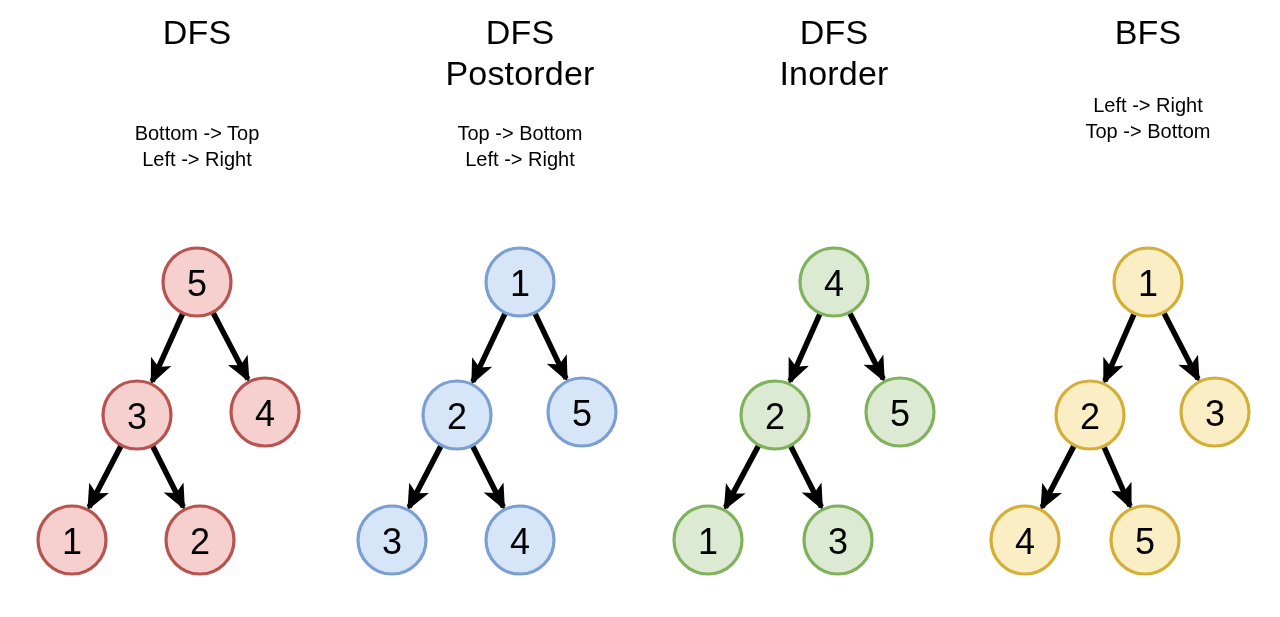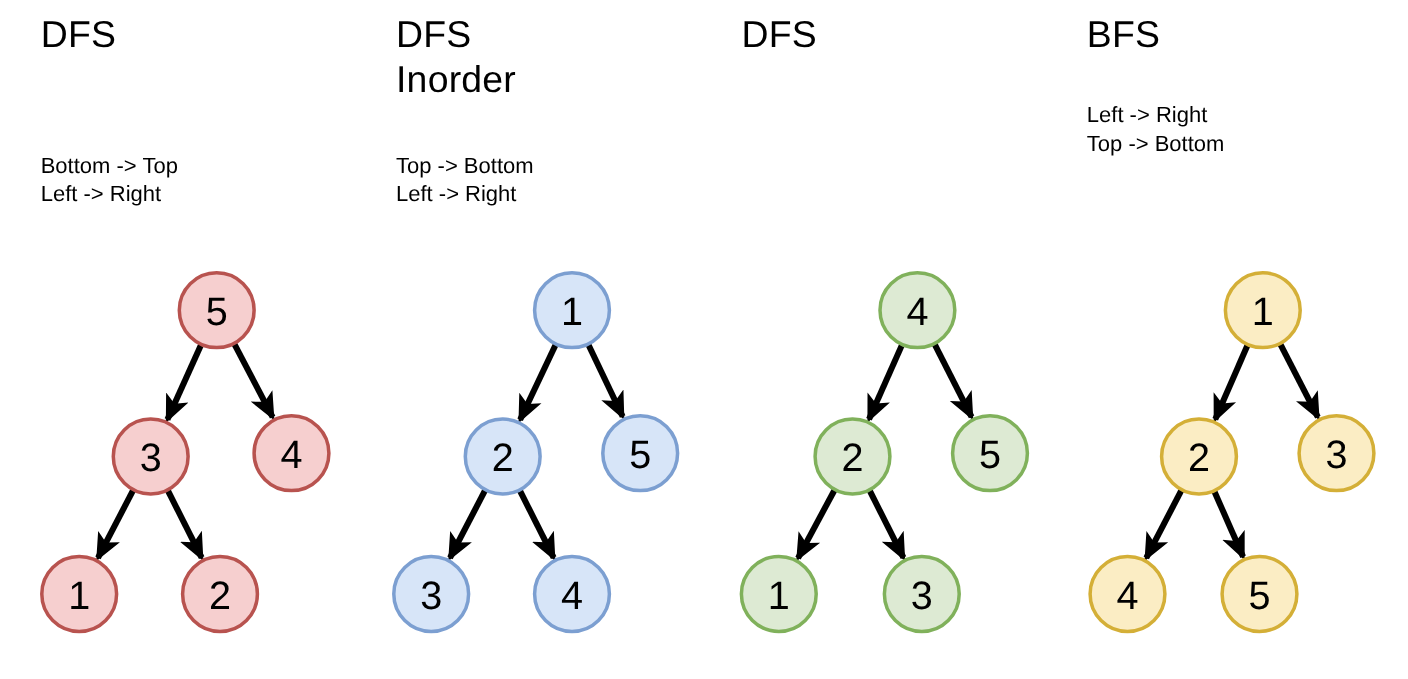--- a/index.html
+++ b/index.html
@@ -27,32 +27,32 @@
   }
   .col-0 { left: 37px; }
   .col-1 { left: 360px; }
   .col-2 { left: 674px; }
   .col-3 { left: 988px; }
 
   .heading {
     position: absolute;
     left: 0;
     width: 320px;
-    text-align: left;
+    text-align: center;
   }
   .title {
     top: 12px;
     font-size: 34px;
     line-height: 41px;
     font-weight: 400;
     letter-spacing: 0.2px;
   }
   .title .tline { display: block; }
   .subtitle {
-    top: 138px;
+    top: 120px;
     font-size: 20px;
     line-height: 26px;
     font-weight: 400;
   }
   .subtitle.high { top: 92px; }
   .subtitle .sline { display: block; }
 
   .tree-svg {
     position: absolute;
     left: 0;
@@ -119,21 +119,21 @@
         </g>
         <g>
           <circle class="node-circle" cx="163" cy="310" r="34" fill="#f6cfcf" stroke="#b8534f"></circle>
           <text class="node-label" x="163" y="311">2</text>
         </g>
       </svg>
     </div>
     <div class="column col-1">
       <div class="heading title">
         <span class="tline">DFS</span>
-        <span class="tline">Inorder</span>
+        <span class="tline">Postorder</span>
       </div>
       <div class="heading subtitle">
         <span class="sline">Top -&gt; Bottom</span>
         <span class="sline">Left -&gt; Right</span>
       </div>
       <svg class="tree-svg" viewBox="0 0 320 370">
         <defs>
           <marker id="arrow-dfs-preorder" viewBox="0 0 10 10" refX="8.6" refY="5" markerWidth="4.6" markerHeight="4.6" orient="auto-start-reverse" markerUnits="strokeWidth">
             <path d="M 0 0.6 L 10 5 L 0 9.4 L 2.4 5 Z" fill="#000000"></path>
           </marker>
@@ -162,20 +162,21 @@
         </g>
         <g>
           <circle class="node-circle" cx="160" cy="310" r="34" fill="#d7e5f8" stroke="#7c9fd1"></circle>
           <text class="node-label" x="160" y="311">4</text>
         </g>
       </svg>
     </div>
     <div class="column col-2">
       <div class="heading title">
         <span class="tline">DFS</span>
+        <span class="tline">Inorder</span>
       </div>
       <svg class="tree-svg" viewBox="0 0 320 370">
         <defs>
           <marker id="arrow-dfs-inorder" viewBox="0 0 10 10" refX="8.6" refY="5" markerWidth="4.6" markerHeight="4.6" orient="auto-start-reverse" markerUnits="strokeWidth">
             <path d="M 0 0.6 L 10 5 L 0 9.4 L 2.4 5 Z" fill="#000000"></path>
           </marker>
         </defs>
         <g>
           <line class="edge-line" x1="146.010226675319" y1="83.53626868106059" x2="116.0035250148753" y2="151.178494457993" marker-end="url(#arrow-dfs-inorder)"></line>
           <line class="edge-line" x1="175.61788641231445" y1="82.76250353940725" x2="209.25038268824247" y2="149.0083295374473" marker-end="url(#arrow-dfs-inorder)"></line>

